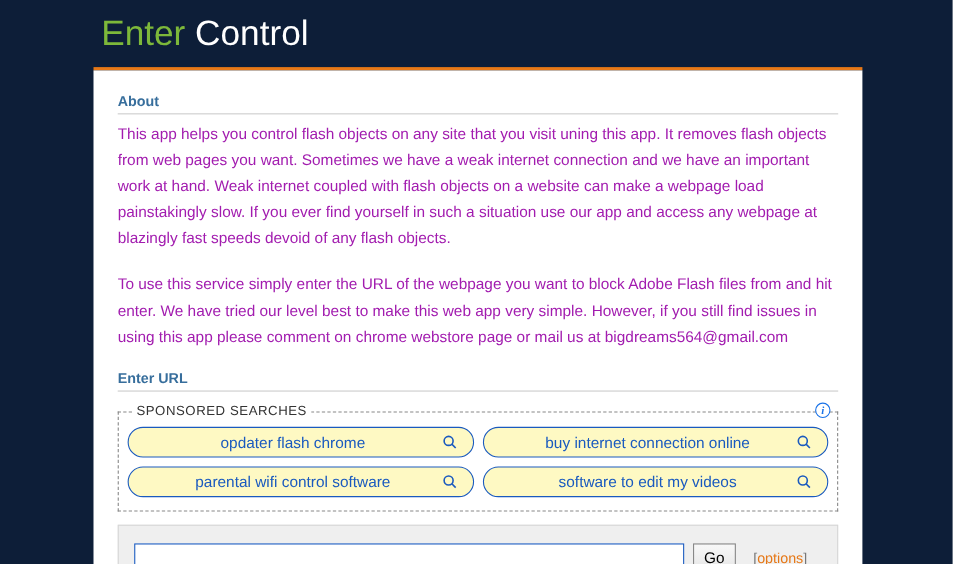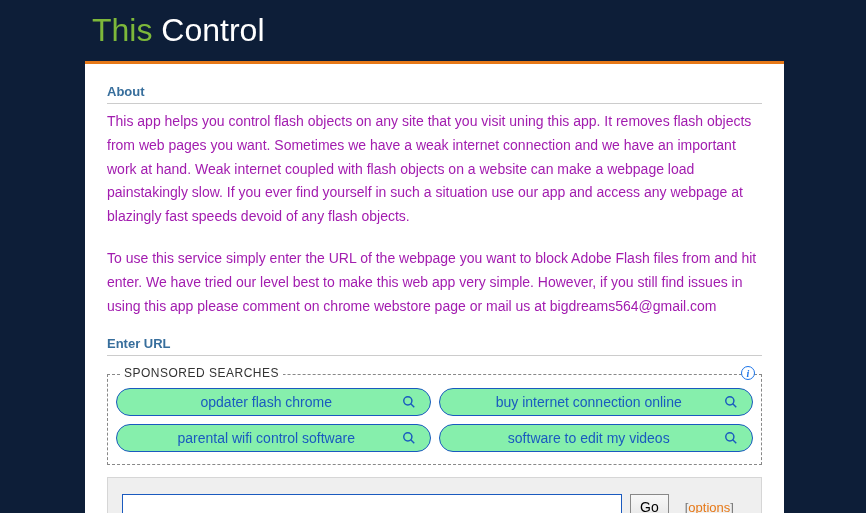--- a/index.html
+++ b/index.html
@@ -114,21 +114,21 @@
     .search-pill {
       flex: 1 1 calc(50% - 4px);
       min-width: 300px;
       display: flex;
       align-items: center;
       justify-content: space-between;
       border: 1.5px solid #1a5abf;
       border-radius: 18px;
       padding: 5px 14px;
       cursor: pointer;
-      background: #86efac;
+      background: #fef9c3;
     }
 
     .search-pill-label {
       color: #1a5abf;
       font-size: 14px;
       font-family: Arial, sans-serif;
       text-align: center;
       flex: 1;
     }
 
@@ -178,21 +178,21 @@
     .options-link {
       color: #e67817;
       cursor: pointer;
     }
   </style>
 </head>
 <body>
 
 <div class="header">
   <div class="logo">
-    <span class="logo-flash">This</span>
+    <span class="logo-flash">Enter</span>
     <span class="logo-control">Control</span>
   </div>
 </div>
 
 <div class="orange-bar"></div>
 
 <div class="content-wrapper">
 
   <h2 class="section-heading">About</h2>
 

